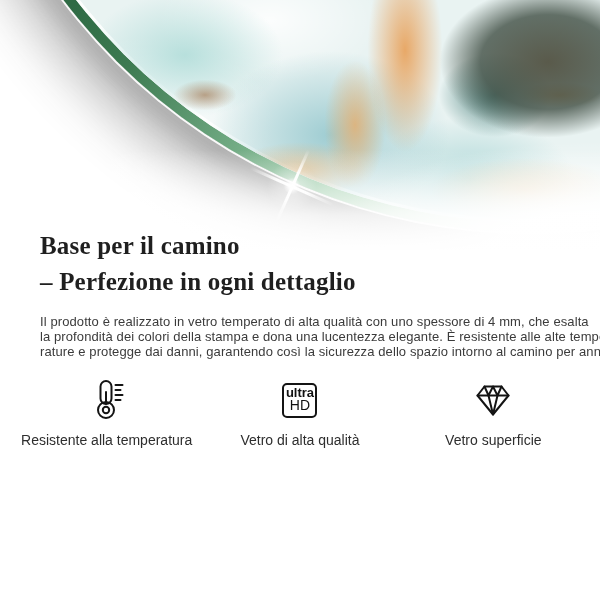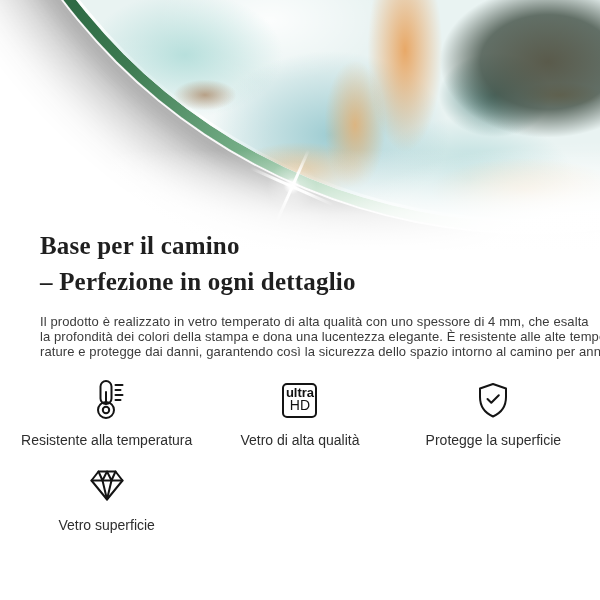--- a/index.html
+++ b/index.html
@@ -104,29 +104,20 @@
   <div class="feature">
     <div class="icon-box">
       <div class="hd-badge">
         <span class="hd-top">ultra</span>
         <span class="hd-bottom">HD</span>
       </div>
     </div>
     <div class="label">Vetro di alta qualità</div>
   </div>
 
-  <div class="feature">
-    <div class="icon-box">
-      <svg class="ic" width="40" height="40" viewBox="0 0 40 40" fill="none" stroke="#141414" stroke-width="2" stroke-linecap="round" stroke-linejoin="round">
-        <path d="M20 4 L33 8.5 V17 C33 27 27.5 33.2 20 36.5 C12.5 33.2 7 27 7 17 V8.5 Z"></path>
-        <path d="M14.5 19 l3.8 3.8 l7.5 -7.5"></path>
-      </svg>
-    </div>
-    <div class="label">Protegge la superficie</div>
-  </div>
 
   <div class="feature">
     <div class="icon-box">
       <svg class="ic" width="40" height="38" viewBox="0 0 40 38" fill="none" stroke="#141414" stroke-width="2" stroke-linecap="round" stroke-linejoin="round">
         <path d="M11.5 5.5 H28.5 L35.5 14.5 L20 33.5 L4.5 14.5 Z"></path>
         <path d="M4.5 14.5 H35.5"></path>
         <path d="M11.5 5.5 L15.5 14.5 L20 5.5 L24.5 14.5 L28.5 5.5"></path>
         <path d="M15.5 14.5 L20 33.5 L24.5 14.5"></path>
       </svg>
     </div>

